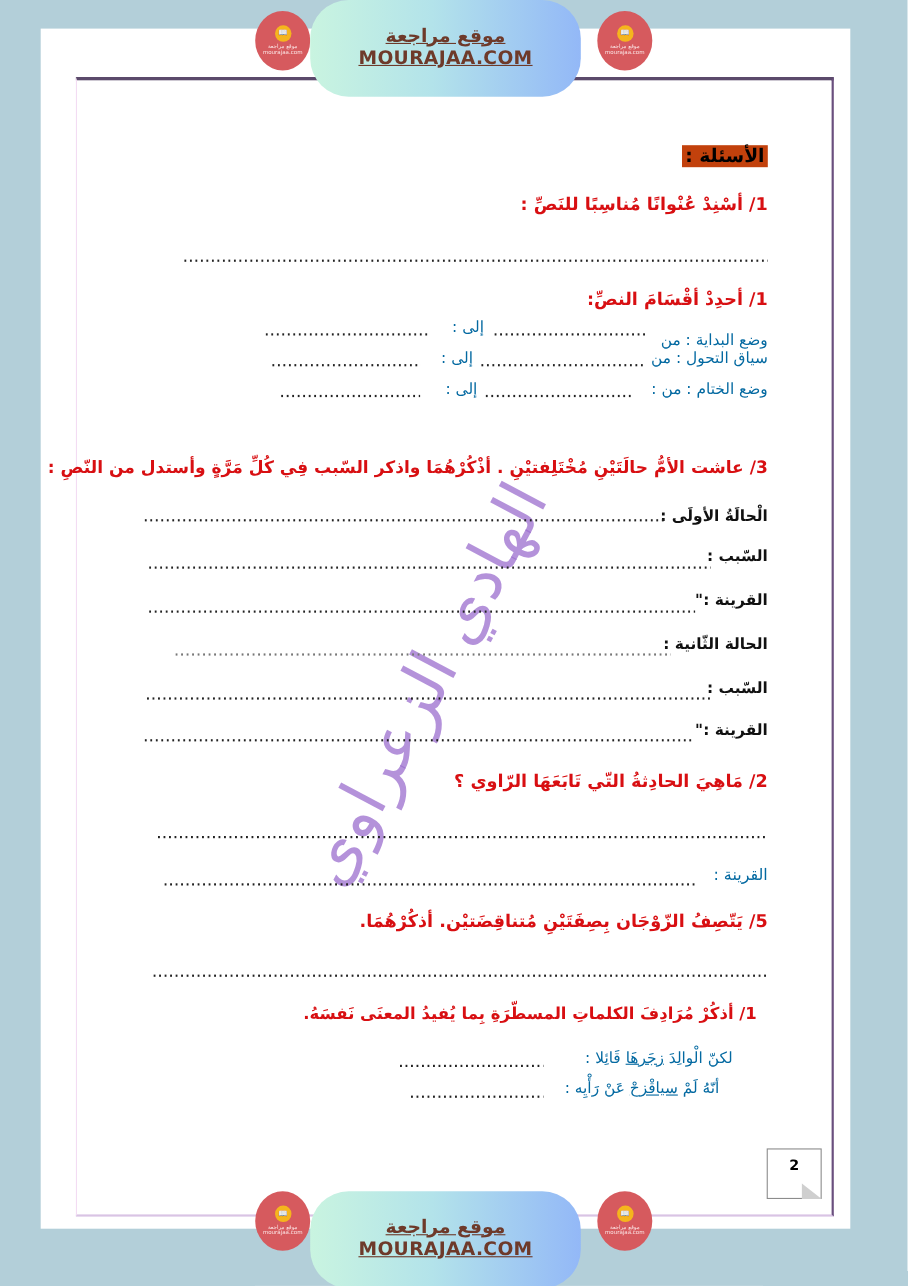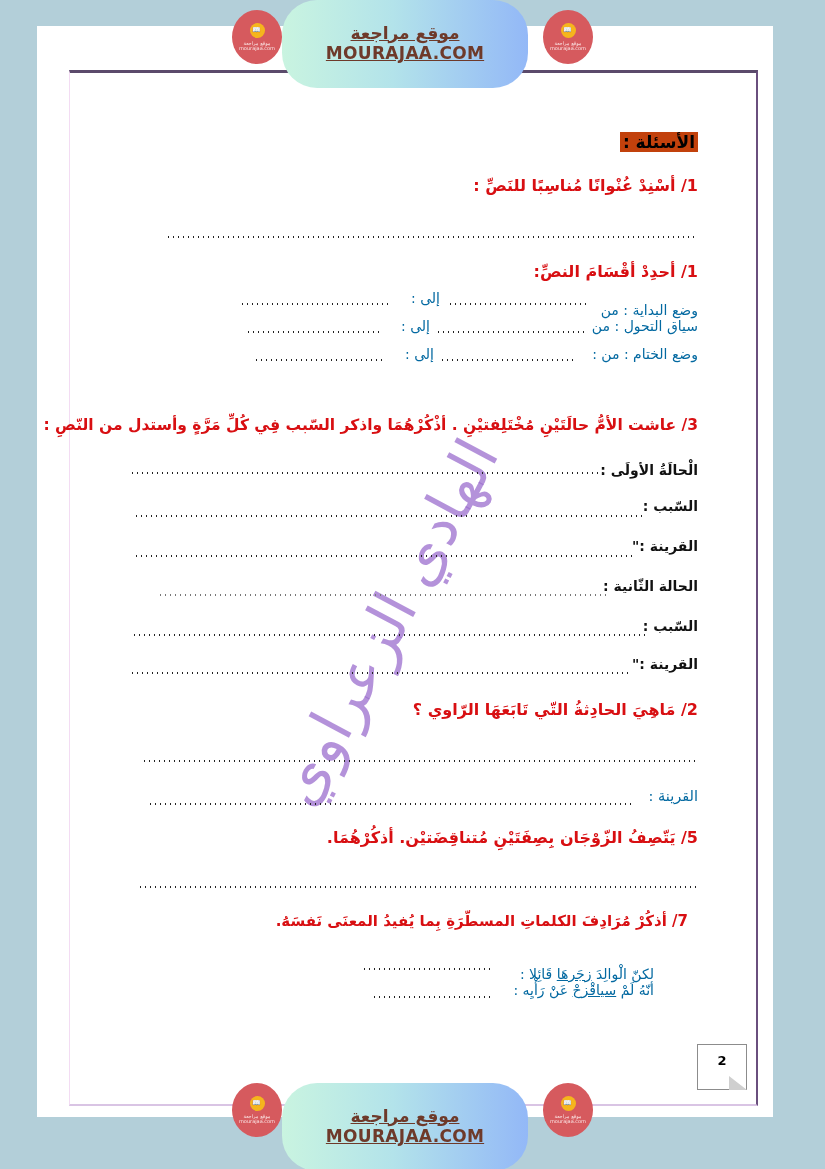--- a/index.html
+++ b/index.html
@@ -169,23 +169,23 @@
   <div class="dots" style="top:552px; right:68px; width:500px;"></div>
 
   <div class="q-title" style="top:580px;">2/ مَاهِيَ الحادِثةُ التّي تَابَعَهَا الرّاوي ؟</div>
   <div class="dots" style="top:640px; right:0; width:556px;"></div>
   <div class="line" style="top:668px; font-size:14.5px;">القرينة :</div>
   <div class="dots" style="top:683px; right:66px; width:484px;"></div>
 
   <div class="q-title" style="top:708px;">5/ يَتّصِفُ الزّوْجَان بِصِفَتَيْنِ مُتناقِضَتيْن. أذكُرْهُمَا.</div>
   <div class="dots" style="top:766px; right:0; width:560px;"></div>
 
-  <div class="q-title" style="top:792px; right:10px; font-size:15px;">7/ أذكُرْ مُرَادِفَ الكلماتِ المسطّرَةِ بِما يُفيدُ المعنَى نَفسَهُ.</div>
-
-  <div class="line" style="top:834px; right:44px;margin-top:12px;">
+  <div class="q-title" style="top:792px; right:10px; font-size:15px;">1/ أذكُرْ مُرَادِفَ الكلماتِ المسطّرَةِ بِما يُفيدُ المعنَى نَفسَهُ.</div>
+
+  <div class="line" style="top:834px; right:32px;">
     <span>لكنّ الْوالِدَ </span><span class="underline">زجَرهَا</span><span> قَائِلا :</span>
   </div>
   <div class="dots" style="top:848px; right:204px; width:132px;"></div>
 
   <div class="line" style="top:862px; right:44px;">
     <span>أنّهُ لَمْ </span><span class="underline">سياقْزحْ</span><span> عَنْ رَأْيِه :</span>
   </div>
   <div class="dots" style="top:876px; right:204px; width:122px;"></div>
 </div>
 

